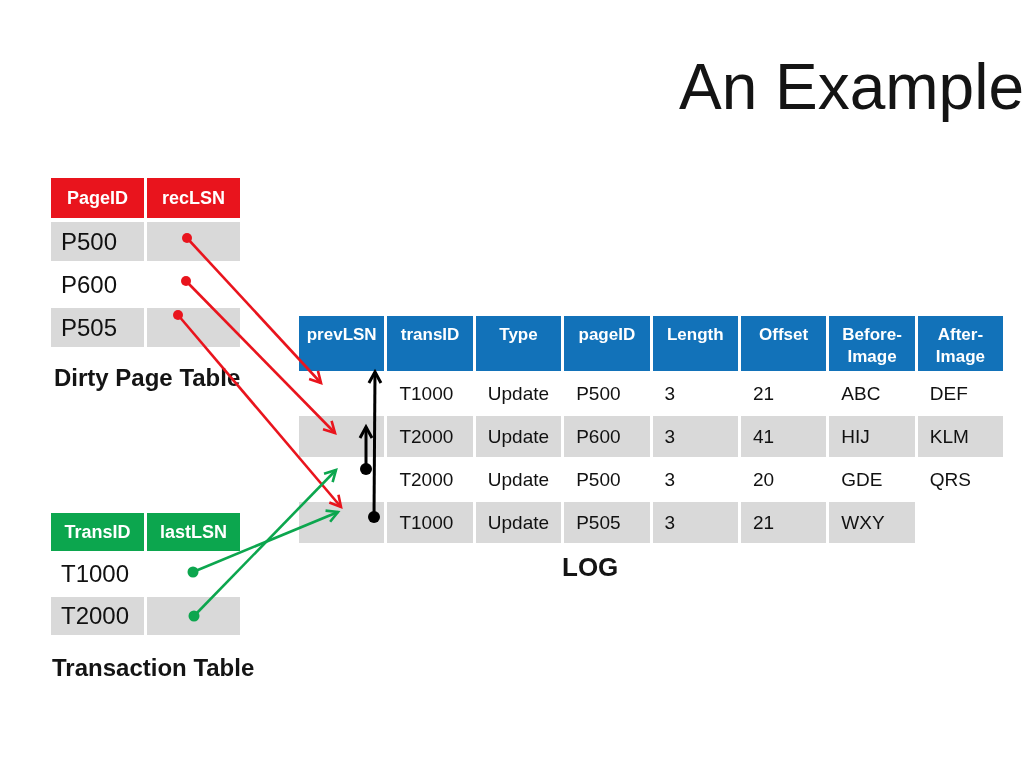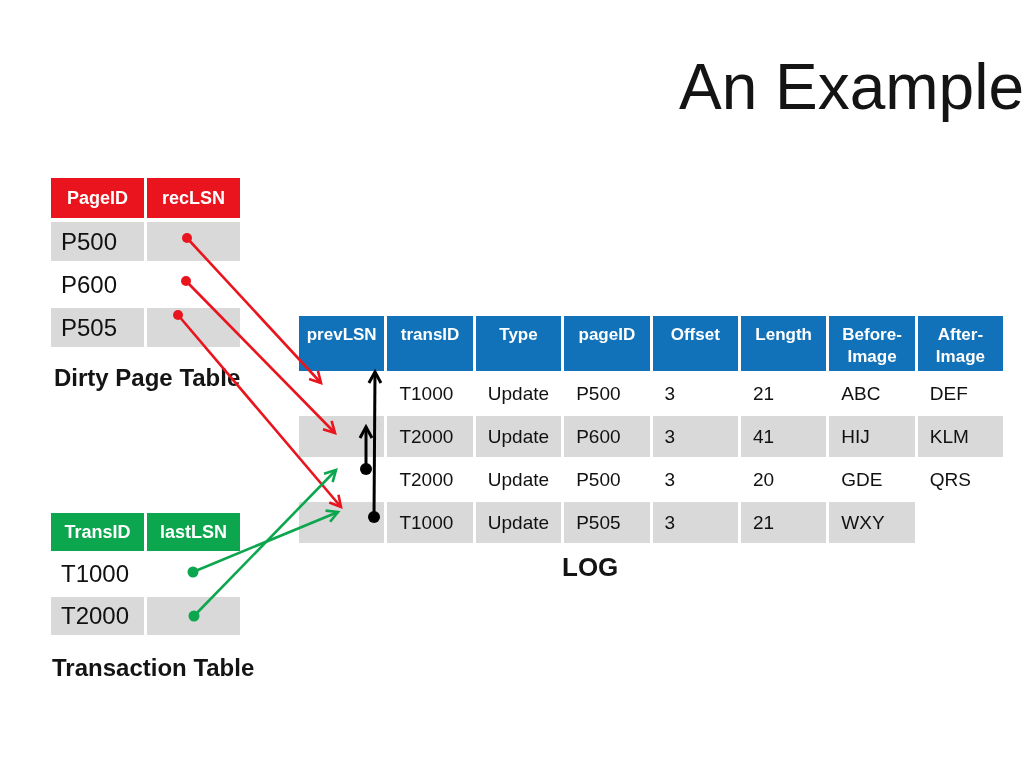--- a/index.html
+++ b/index.html
@@ -72,22 +72,22 @@
     <div class="cell bg-gray">T2000</div>
     <div class="cell bg-gray"></div>
   </div>
   <div class="table-label tt-label">Transaction Table</div>
 
   <div class="log-table">
     <div class="hd">prevLSN</div>
     <div class="hd">transID</div>
     <div class="hd">Type</div>
     <div class="hd">pageID</div>
+    <div class="hd">Length</div>
     <div class="hd">Offset</div>
-    <div class="hd">Length</div>
     <div class="hd">Before-Image</div>
     <div class="hd">After-Image</div>
 
     <div class="cell bg-white"></div>
     <div class="cell bg-white">T1000</div>
     <div class="cell bg-white">Update</div>
     <div class="cell bg-white">P500</div>
     <div class="cell bg-white">3</div>
     <div class="cell bg-white">21</div>
     <div class="cell bg-white">ABC</div>

